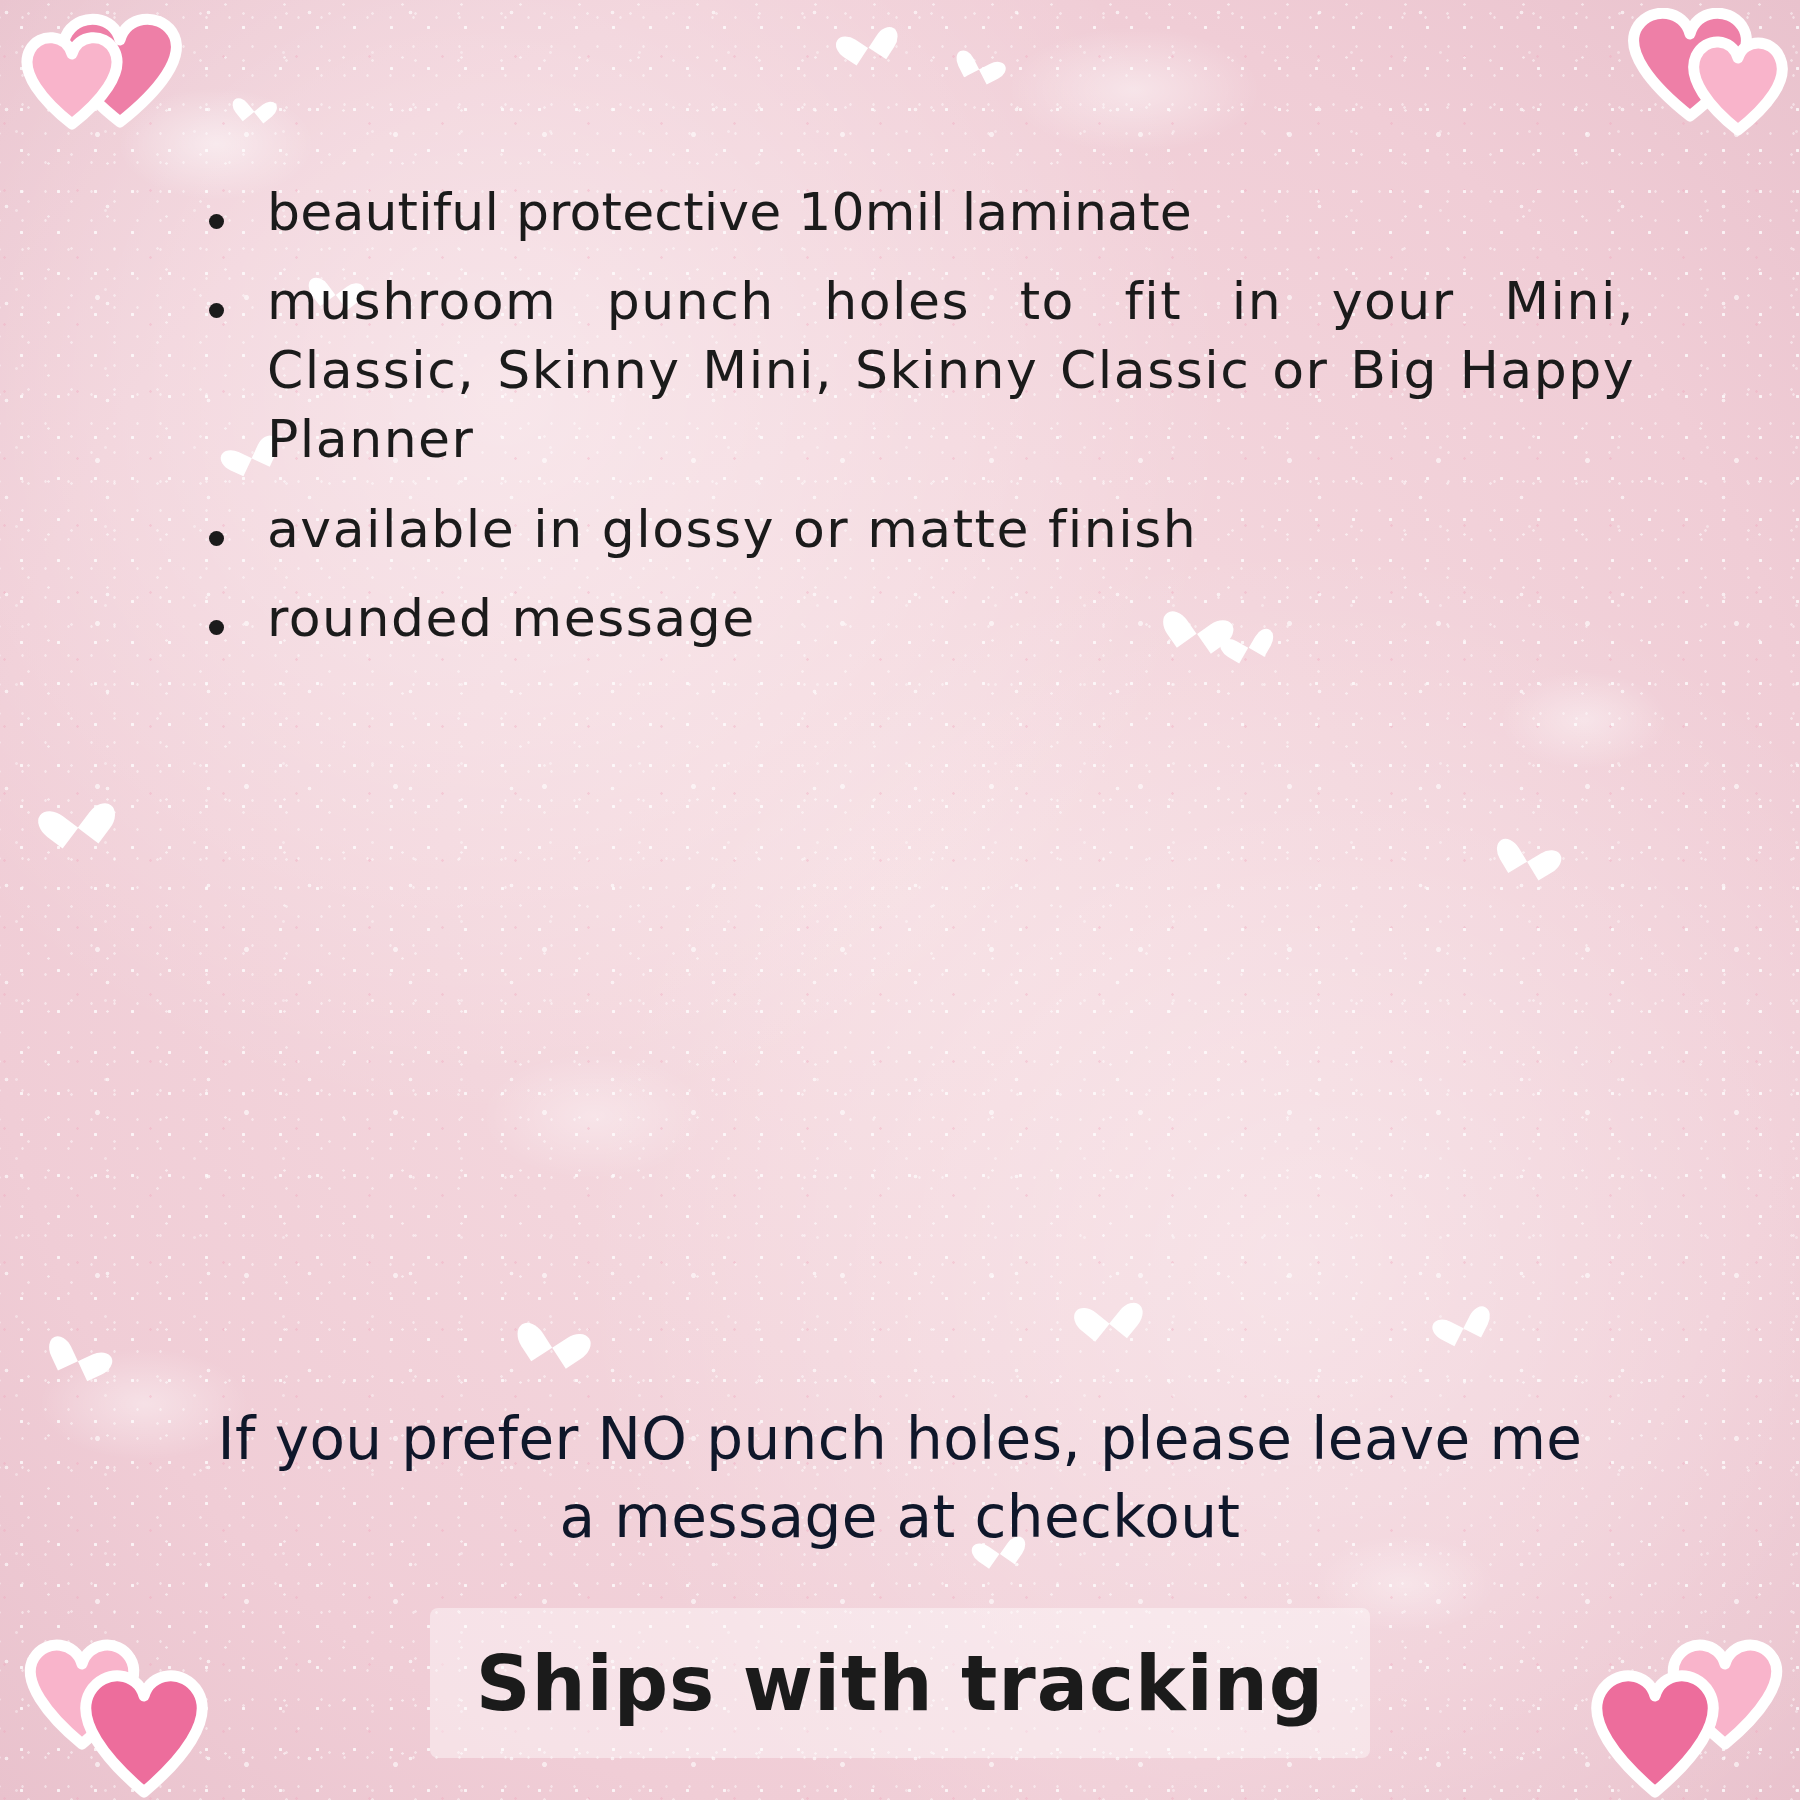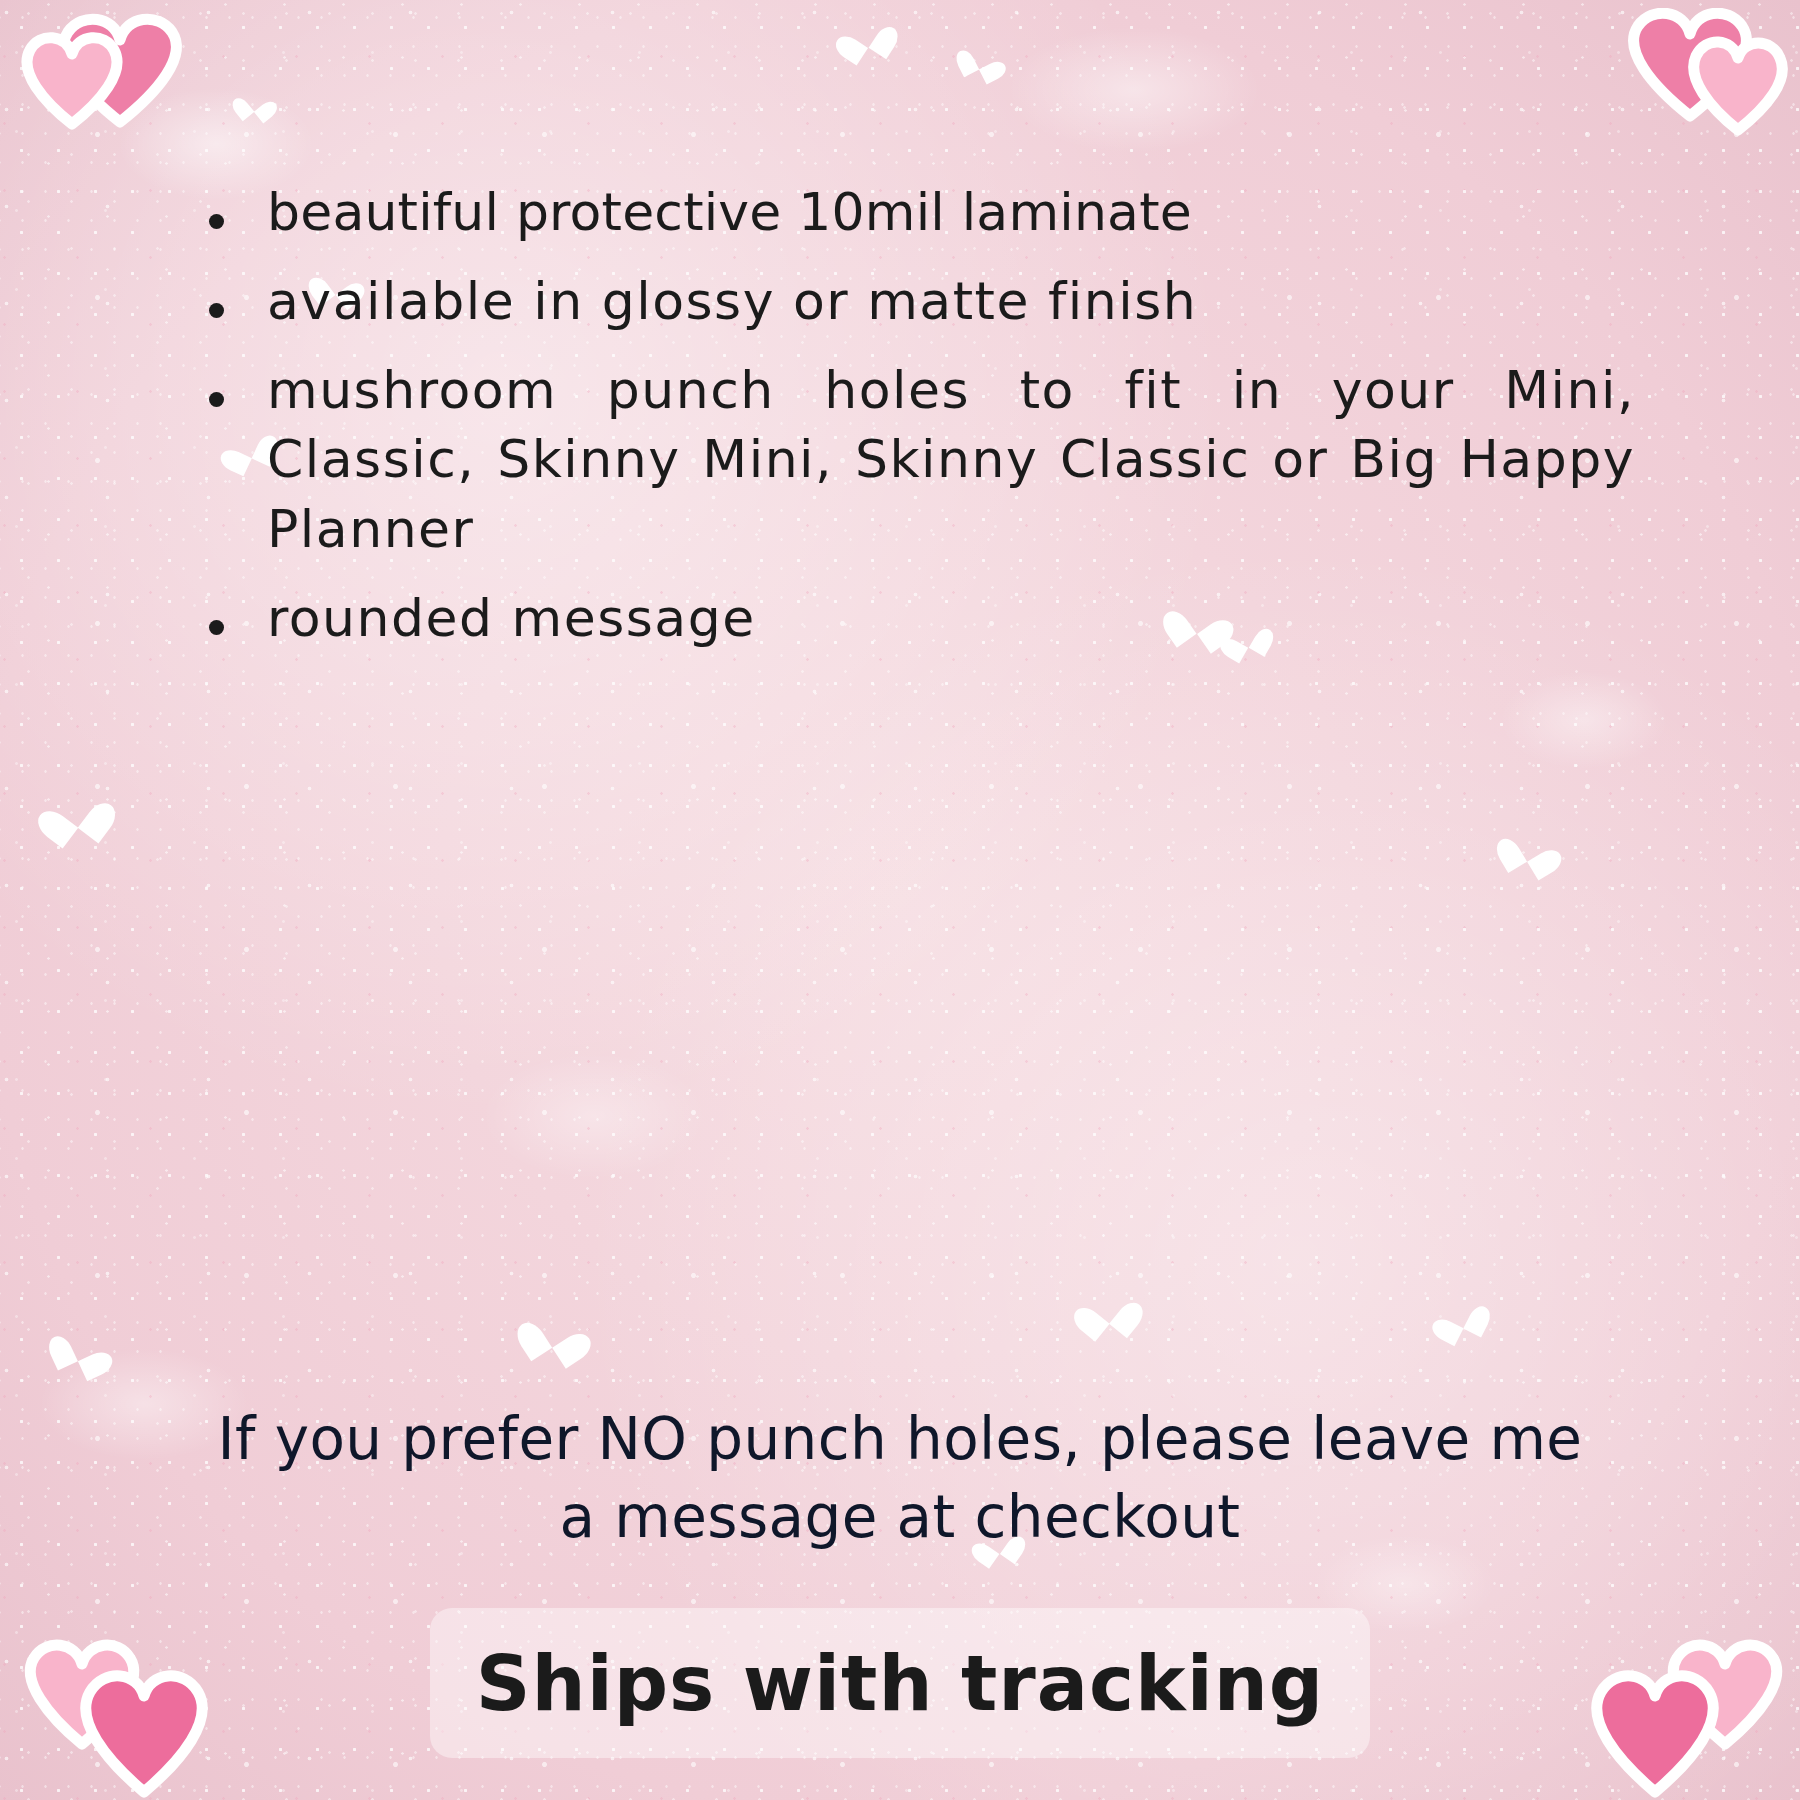--- a/index.html
+++ b/index.html
@@ -178,21 +178,21 @@
     letter-spacing: 0.4px;
   }
 
   .ships-banner {
     position: absolute;
     left: 430px;
     top: 1608px;
     width: 940px;
     height: 150px;
     background: rgba(255, 255, 255, 0.42);
-    border-radius: 22px;
+    border-radius: 8px;
     display: flex;
     align-items: center;
     justify-content: center;
   }
   .ships-text {
     color: #1b1b1b;
     font-family: "DejaVu Sans", sans-serif;
     font-size: 76px;
     font-weight: bold;
     letter-spacing: 1px;
@@ -285,22 +285,22 @@
         <path d="M92 28 C104 8, 134 12, 140 34 C146 12, 176 8, 188 28 C202 50, 174 86, 140 114 C106 86, 78 50, 92 28 Z" fill="#f9b4cb" stroke="#ffffff" stroke-width="11" stroke-linejoin="round"></path>
         <path d="M16 62 C30 38, 64 42, 70 66 C76 42, 110 38, 124 62 C140 90, 108 130, 70 162 C32 130, 0 90, 16 62 Z" fill="#ed6d9c" stroke="#ffffff" stroke-width="11" stroke-linejoin="round"></path>
       </g>
     </svg>
   </div>
 
   <div class="content">
 
     <ul class="bullet-list">
       <li class="bullet-item tight">beautiful protective 10mil laminate</li>
+      <li class="bullet-item">mushroom punch holes to fit in your Mini, Classic, Skinny Mini, Skinny Classic or Big Happy Planner</li>
       <li class="bullet-item">available in glossy or matte finish</li>
-      <li class="bullet-item">mushroom punch holes to fit in your Mini, Classic, Skinny Mini, Skinny Classic or Big Happy Planner</li>
       <li class="bullet-item">rounded message</li>
     </ul>
 
     <div class="note">If you prefer NO punch holes, please leave me a message at checkout</div>
 
     <div class="ships-banner">
       <span class="ships-text">Ships with tracking</span>
     </div>
 
   </div>

